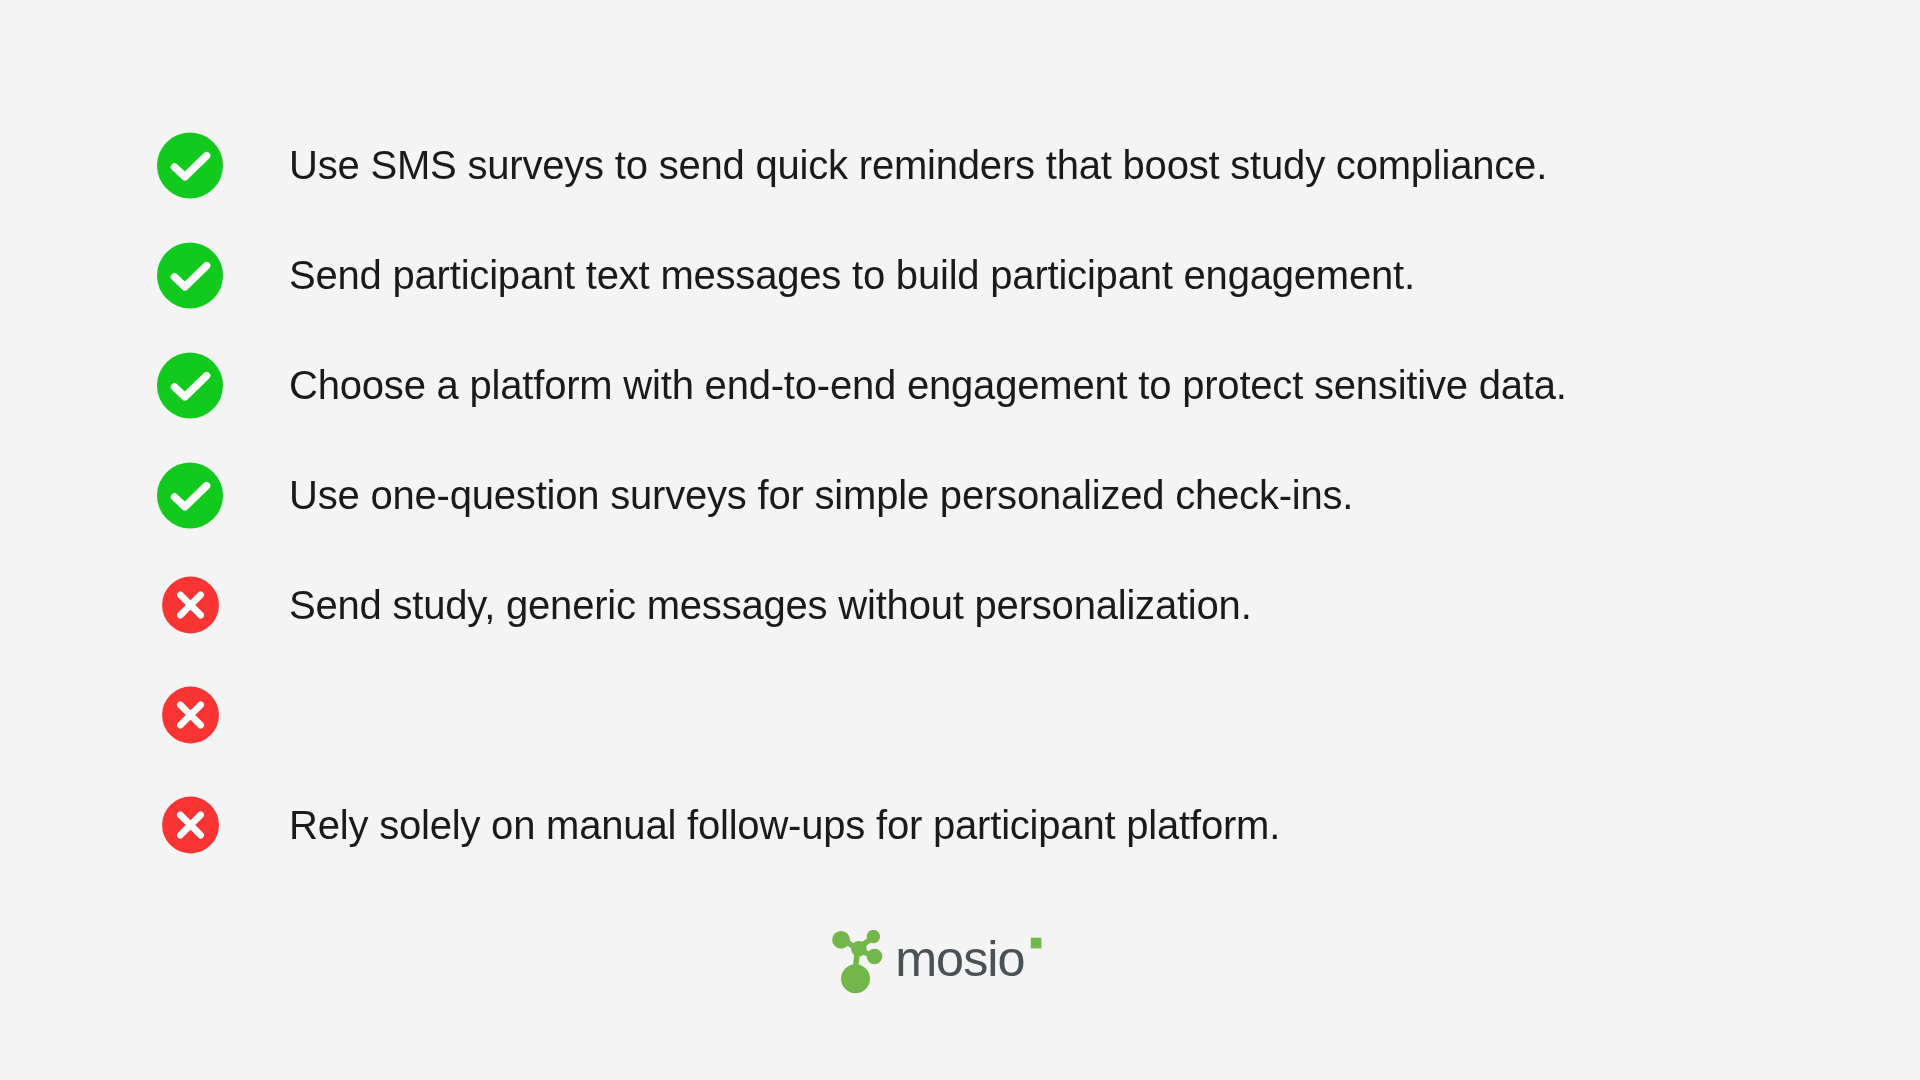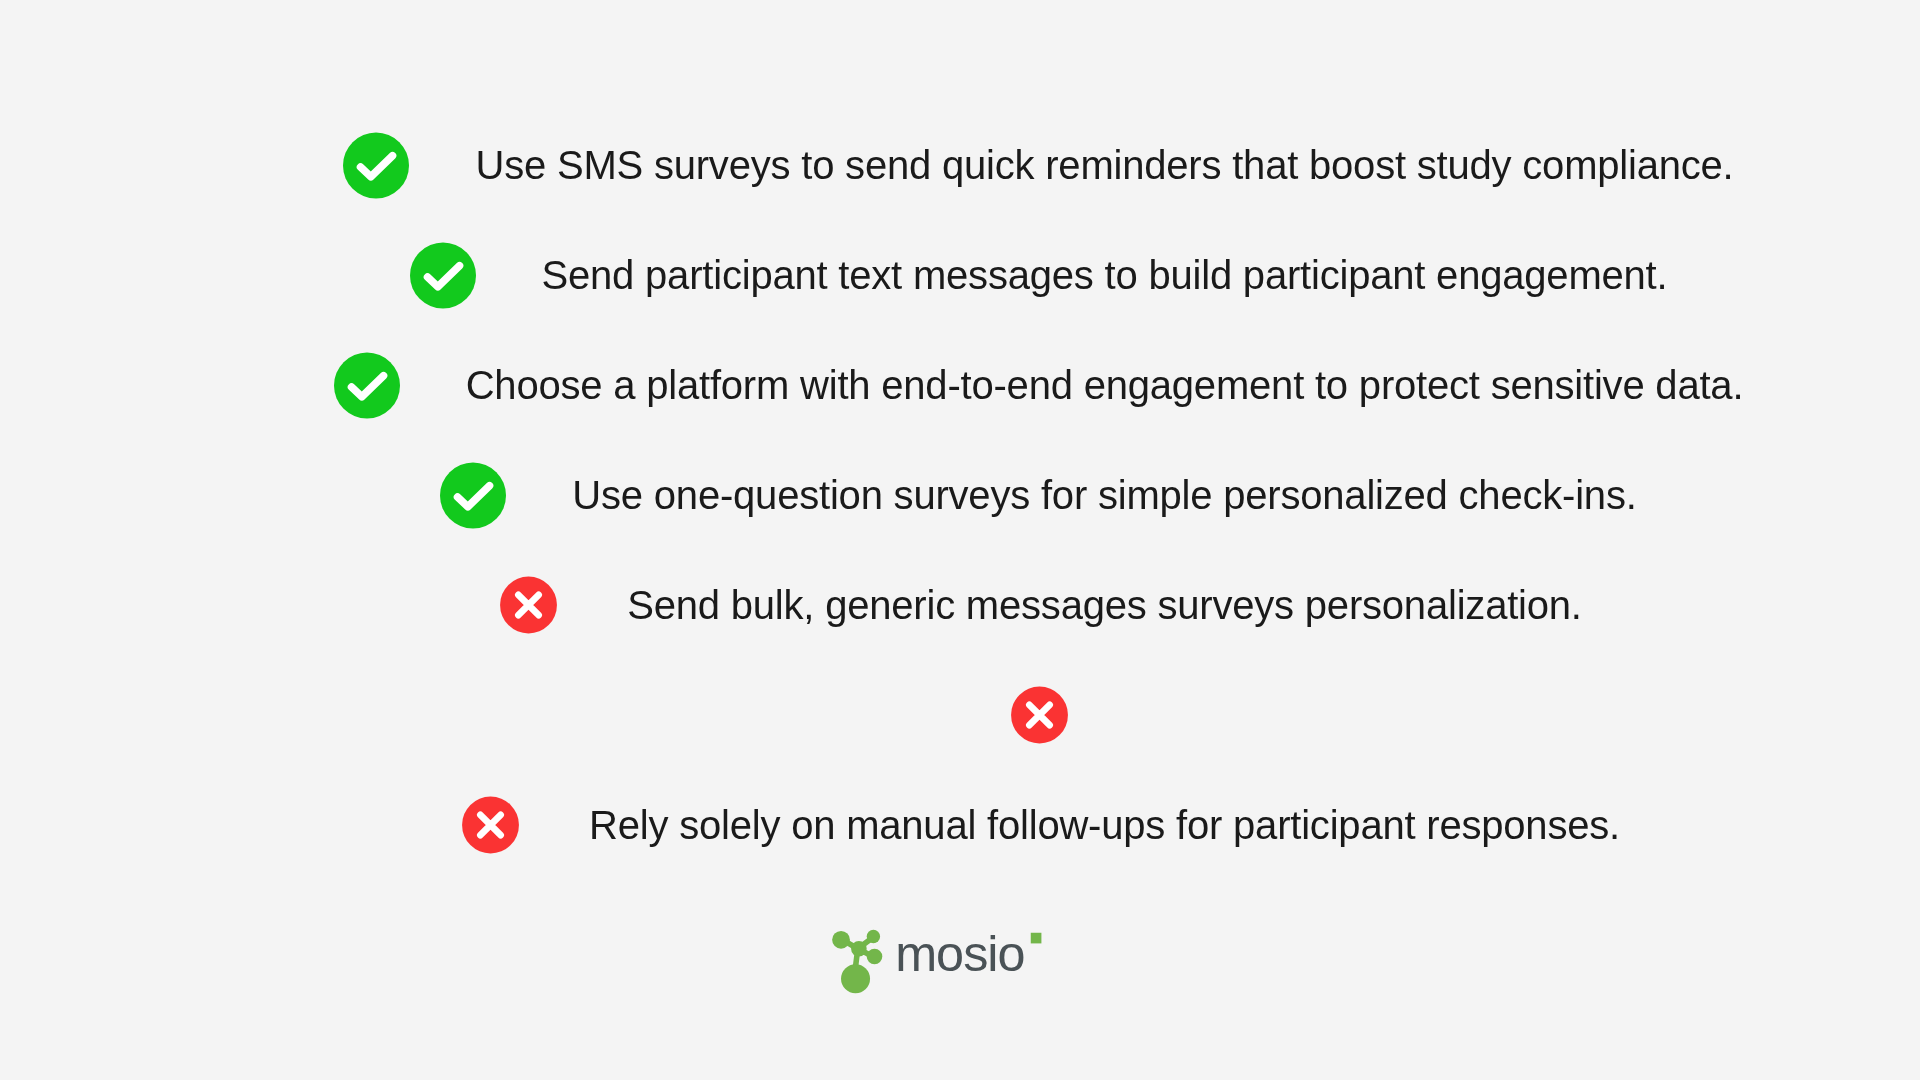--- a/index.html
+++ b/index.html
@@ -28,21 +28,20 @@
     top: 110px;
     width: 1920px;
   }
 
   .row {
     display: flex;
     align-items: center;
     height: 110px;
     padding-left: 157px;
     box-sizing: border-box;
-    justify-content: center;
   }
 
   .icon-wrap {
     flex: 0 0 auto;
     width: 66px;
     height: 70px;
     display: flex;
     align-items: center;
     justify-content: flex-start;
   }
@@ -75,20 +74,21 @@
     left: 0;
     top: 925px;
     width: 1920px;
     display: flex;
     align-items: center;
     justify-content: center;
   }
 
   .brand-inner {
     display: flex;
+    align-items: center;
     gap: 6px;
   }
 
   .brand-mark svg {
     display: block;
     width: 58px;
     height: 72px;
   }
 
   .brand-name svg {
@@ -143,40 +143,40 @@
       <span class="row-text">Use one-question surveys for simple personalized check-ins.</span>
     </div>
 
     <div class="row">
       <span class="icon-wrap icon-cross">
         <svg viewBox="0 0 64 64" xmlns="http://www.w3.org/2000/svg">
           <circle cx="32" cy="32" r="28" fill="#fa3333"></circle>
           <path d="M22 22 L42 42 M42 22 L22 42" fill="none" stroke="#ffffff" stroke-width="6.6" stroke-linecap="round"></path>
         </svg>
       </span>
-      <span class="row-text">Send bulk, generic messages surveys personalization.</span>
+      <span class="row-text">Send study, generic messages without personalization.</span>
     </div>
 
     <div class="row">
       <span class="icon-wrap icon-cross">
         <svg viewBox="0 0 64 64" xmlns="http://www.w3.org/2000/svg">
           <circle cx="32" cy="32" r="28" fill="#fa3333"></circle>
           <path d="M22 22 L42 42 M42 22 L22 42" fill="none" stroke="#ffffff" stroke-width="6.6" stroke-linecap="round"></path>
         </svg>
       </span>
     </div>
 
     <div class="row">
       <span class="icon-wrap icon-cross">
         <svg viewBox="0 0 64 64" xmlns="http://www.w3.org/2000/svg">
           <circle cx="32" cy="32" r="28" fill="#fa3333"></circle>
           <path d="M22 22 L42 42 M42 22 L22 42" fill="none" stroke="#ffffff" stroke-width="6.6" stroke-linecap="round"></path>
         </svg>
       </span>
-      <span class="row-text">Rely solely on manual follow-ups for participant responses.</span>
+      <span class="row-text">Rely solely on manual follow-ups for participant platform.</span>
     </div>
 
   </div>
 
   <div class="brand">
     <div class="brand-inner">
       <span class="brand-mark">
         <svg viewBox="0 0 52 64" xmlns="http://www.w3.org/2000/svg">
 
           <path d="M12 14 L24 21 M24 21 L36 12 M24 21 L36 27 M24 21 L22 37 M22 37 L22 46" stroke="#73b64a" stroke-width="5" fill="none" stroke-linecap="round"></path>

